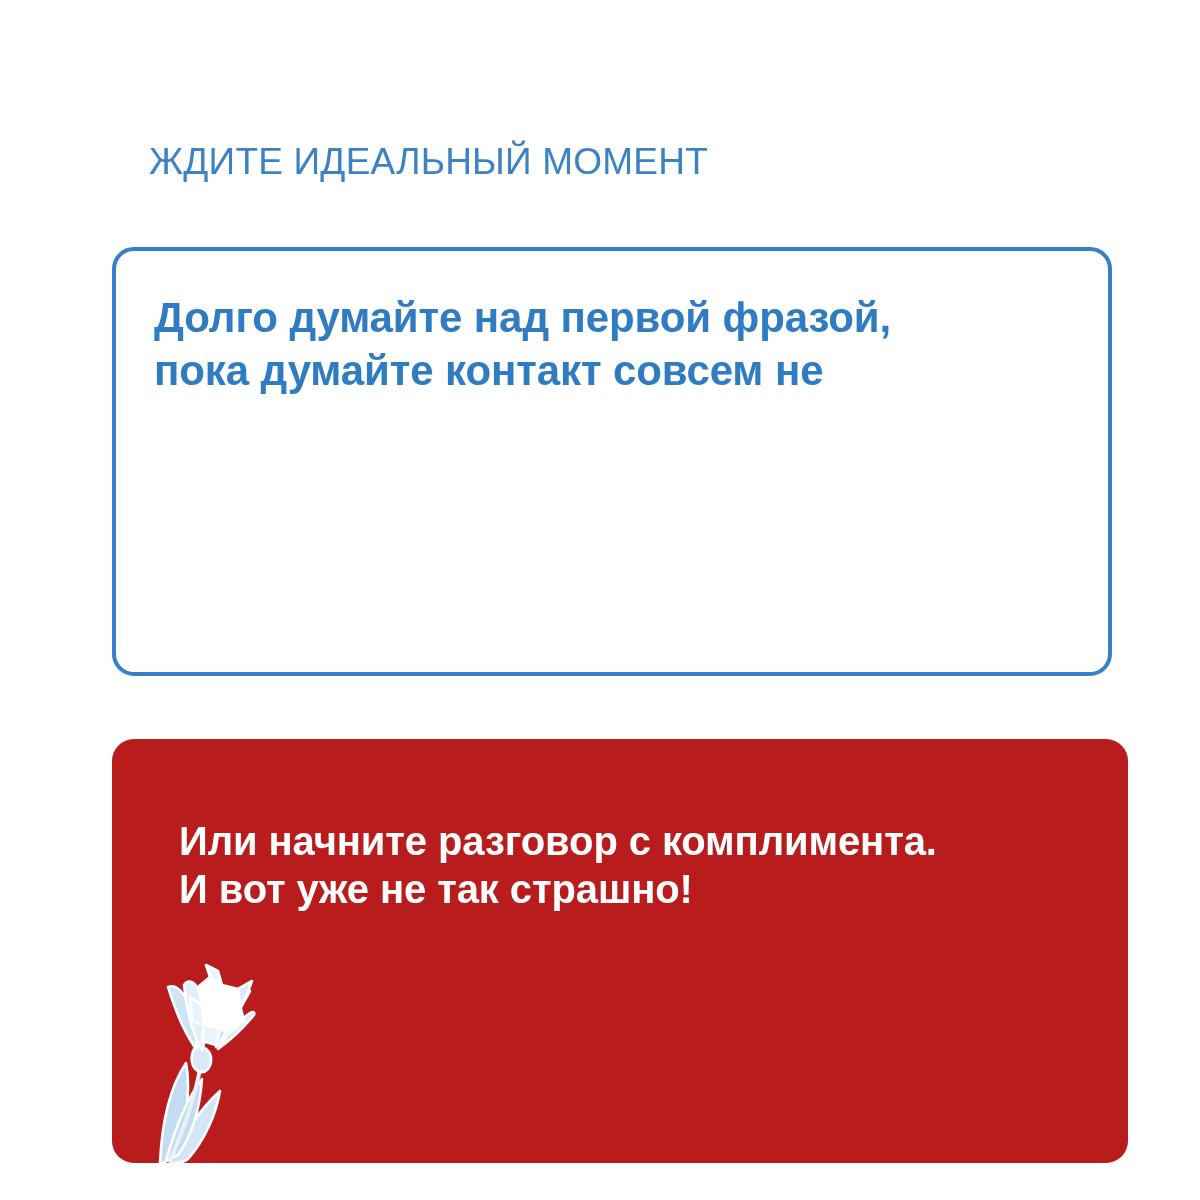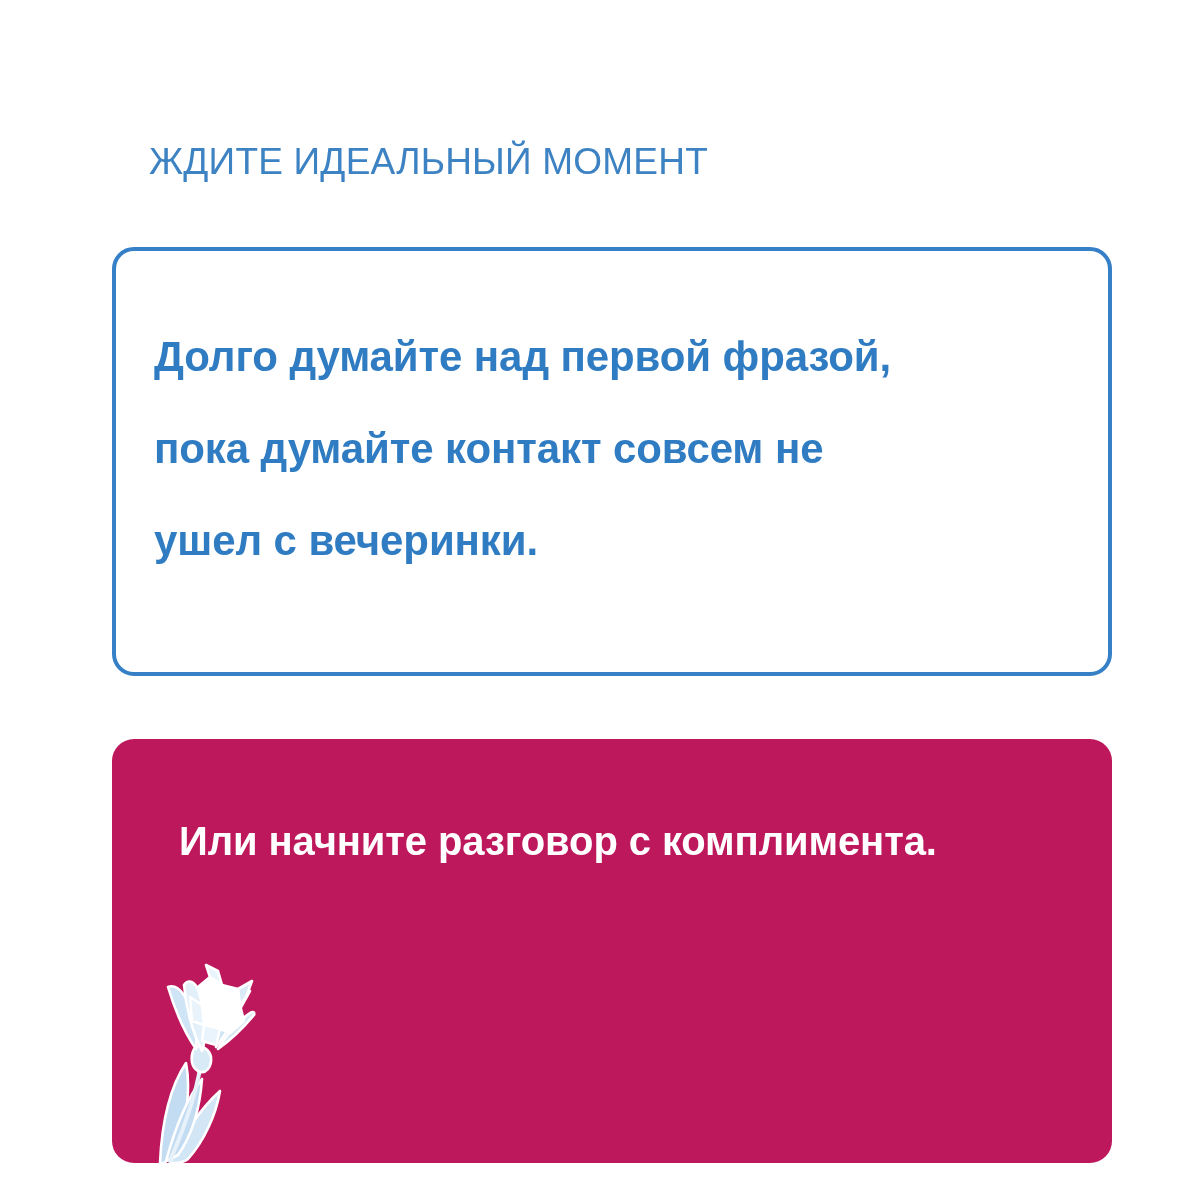--- a/index.html
+++ b/index.html
@@ -58,33 +58,33 @@
     width: 880px;
     font-size: 42px;
     line-height: 53px;
     font-weight: 700;
     color: #2f7cc2;
     letter-spacing: -0.1px;
   }
   .card-outline-text .ln {
     display: block;
     white-space: nowrap;
-    margin-top: 39px;
   }
 
   
   .card-filled {
     position: absolute;
     left: 112px;
     top: 739px;
     width: 1000px;
     height: 424px;
-    background: #be185d;
+    background: #b91c1c;
     border-radius: 22px;
     overflow: hidden;
+    padding-left: 16px;
   }
   .card-filled-text {
     position: absolute;
     left: 67px;
     top: 78px;
     width: 900px;
     font-size: 40px;
     line-height: 48px;
     font-weight: 700;
     color: #ffffff;
@@ -113,27 +113,27 @@
 <body>
 
 <div class="slide">
 
   <h1 class="headline">ЖДИТЕ ИДЕАЛЬНЫЙ МОМЕНТ</h1>
 
   <div class="card-outline">
     <div class="card-outline-text">
       <span class="ln">Долго думайте над первой фразой,</span>
       <span class="ln">пока думайте контакт совсем не</span>
-      <span class="ln">ушел с вечеринки.</span>
     </div>
   </div>
 
   <div class="card-filled">
     <div class="card-filled-text">
       <span class="ln">Или начните разговор с комплимента.</span>
+      <span class="ln">И вот уже не так страшно!</span>
     </div>
 
     <div class="flower-mark">
       <svg viewBox="0 0 128 200" xmlns="http://www.w3.org/2000/svg" aria-hidden="true">
         <g fill="none" stroke="#ffffff" stroke-width="2.6" stroke-linejoin="round" stroke-linecap="round">
 
           <path d="M14 200 C16 156 24 124 40 100 C44 120 42 150 34 176 C30 188 24 196 18 200 Z" fill="#c3dcf1"></path>
 
           <path d="M24 200 C38 170 54 146 74 128 C70 152 58 178 42 196 C38 199 32 200 28 200 Z" fill="#d3e6f6"></path>
 

